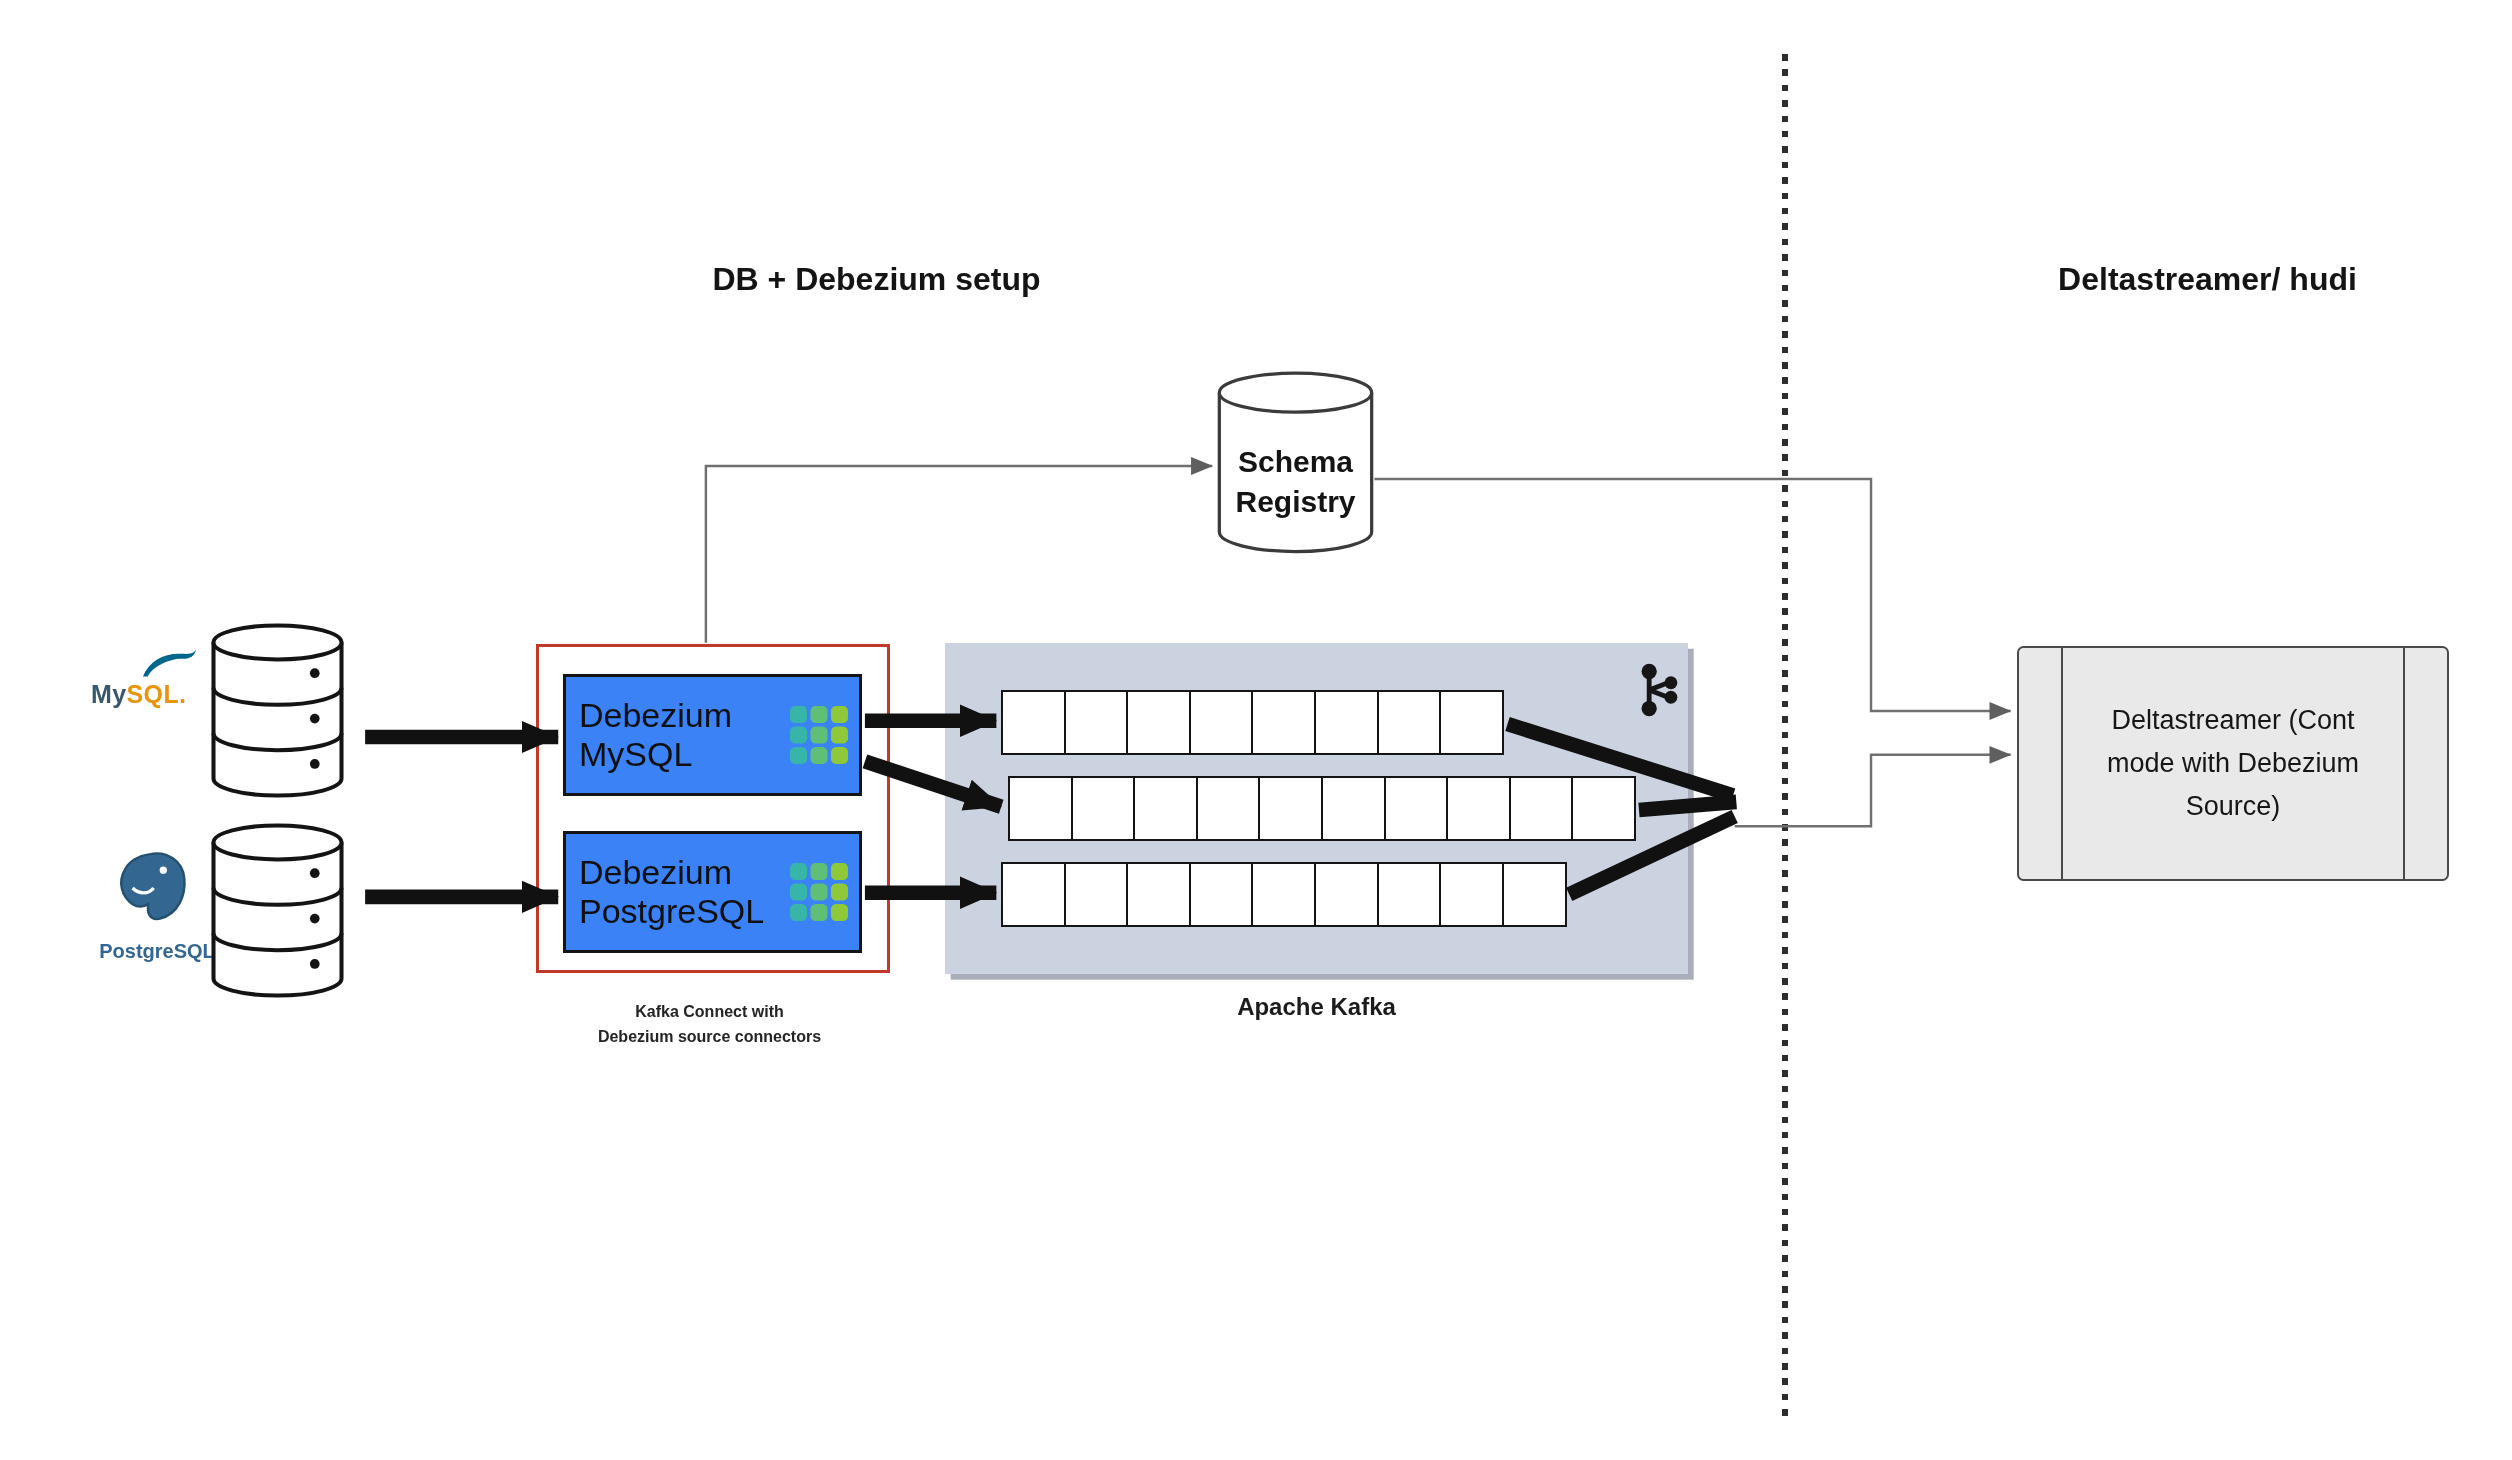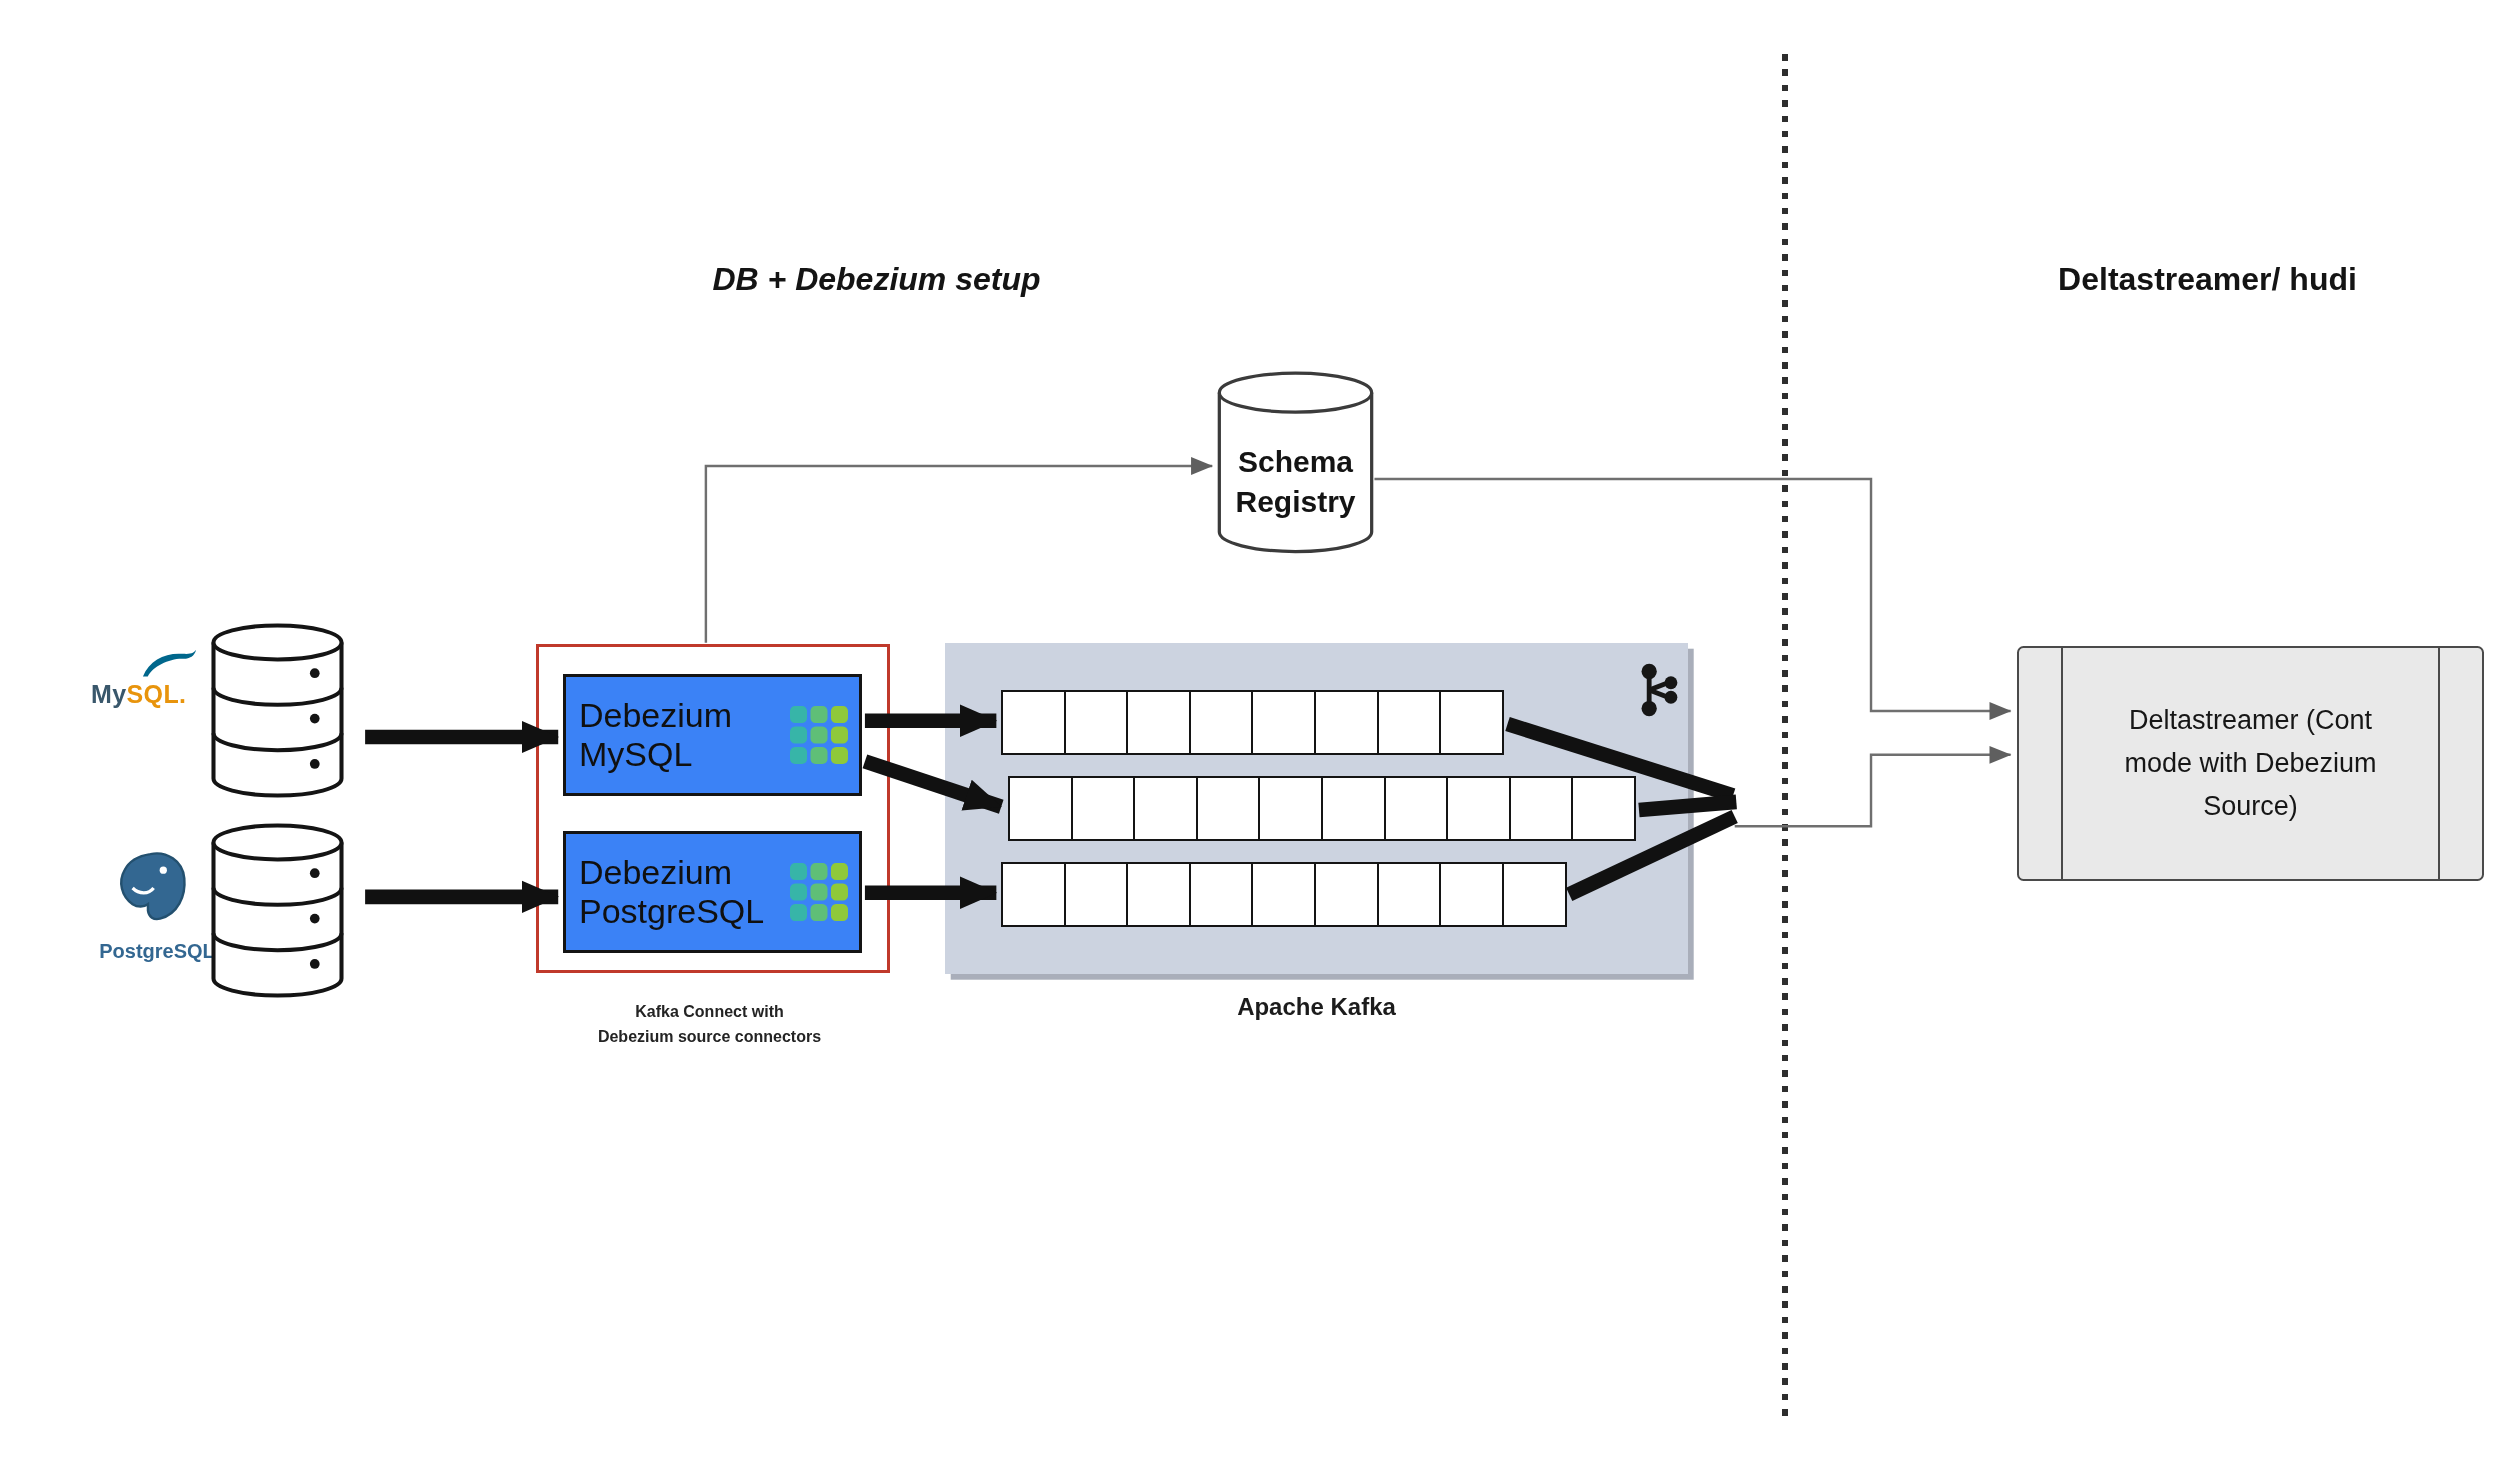--- a/index.html
+++ b/index.html
@@ -1,21 +1,21 @@
 <!DOCTYPE html>
 <html style="--connector-frame-red: #c0392b; --kafka-box-fill: #ccd3e0; --deltastreamer-fill: #e9e9e9; --postgres-blue: #336791; --mysql-blue: #00678c; --mysql-orange: #e8940c; --debezium-green: #8fc93a; --debezium-teal: #37b5a8; --line-gray: #6f6f6f; --arrow-black: #111111;font-size:13px"><head>
 <meta charset="utf-8">
 <style>
   * { margin:0; padding:0; box-sizing:border-box; }
   html,body { background:#ffffff; }
   body { font-family:"Liberation Sans", sans-serif; }
   #canvas { position:relative; width:2512px; height:1461px; background:#ffffff; overflow:hidden; }
 
   .title { position:absolute; font-size:32px; font-weight:bold; color:#141414; text-align:center; }
-  #title-left  { left:633px;  top:261px; width:487px;font-style:italic; }
+  #title-left  { left:633px;  top:261px; width:487px; }
   #title-right { left:1964px; top:261px; width:487px; }
 
   #divider { position:absolute; left:1782px; top:54px; width:5.7px; height:1370px;
              background:repeating-linear-gradient(to bottom, #2e2e2e 0 6.5px, transparent 6.5px 15.4px); }
 
   
   #mysql-logo { position:absolute; left:91px; top:649px; width:138px; }
   #mysql-logo .dolphin { display:block; margin:0 0 1.6px 50px; }
   .mysql-word { font-size:25px; font-weight:bold; letter-spacing:0.4px; }
   .mysql-word .my  { color:#39576b; }
@@ -52,21 +52,21 @@
   .topic-row { position:absolute; display:flex; }
   #row-0 { left:1001px; top:690px; }
   #row-1 { left:1008px; top:776px; }
   #row-2 { left:1001px; top:862px; }
   .partition { width:65px; height:65px; background:#ffffff; border:2.4px solid #141414; margin-left:-2.4px; }
   .partition:first-child { margin-left:0; }
   #kafka-caption { position:absolute; left:945px; top:993px; width:743px; text-align:center;
                    font-size:24px; font-weight:600; color:#1c1c1c; }
 
   
-  #delta-box { position:absolute; left:2017px; top:646px; width:467px; height:235px;
+  #delta-box { position:absolute; left:2017px; top:646px; width:432px; height:235px;
                background:var(--deltastreamer-fill); border:2.4px solid #4a4a4a; border-radius:6.5px;
                display:flex; align-items:center; justify-content:center; }
   #delta-box .bar { position:absolute; top:0; bottom:0; width:2.4px; background:#4a4a4a; }
   #delta-box .bar-l { left:42px; }
   #delta-box .bar-r { right:42px; }
   #delta-label { font-size:27px; line-height:1.6; text-align:center; color:#161616; white-space:pre; }
 
   
   .overlay { position:absolute; left:0; top:0; pointer-events:none; }
   .thin  { stroke:#6f6f6f; stroke-width:3; fill:none; }

